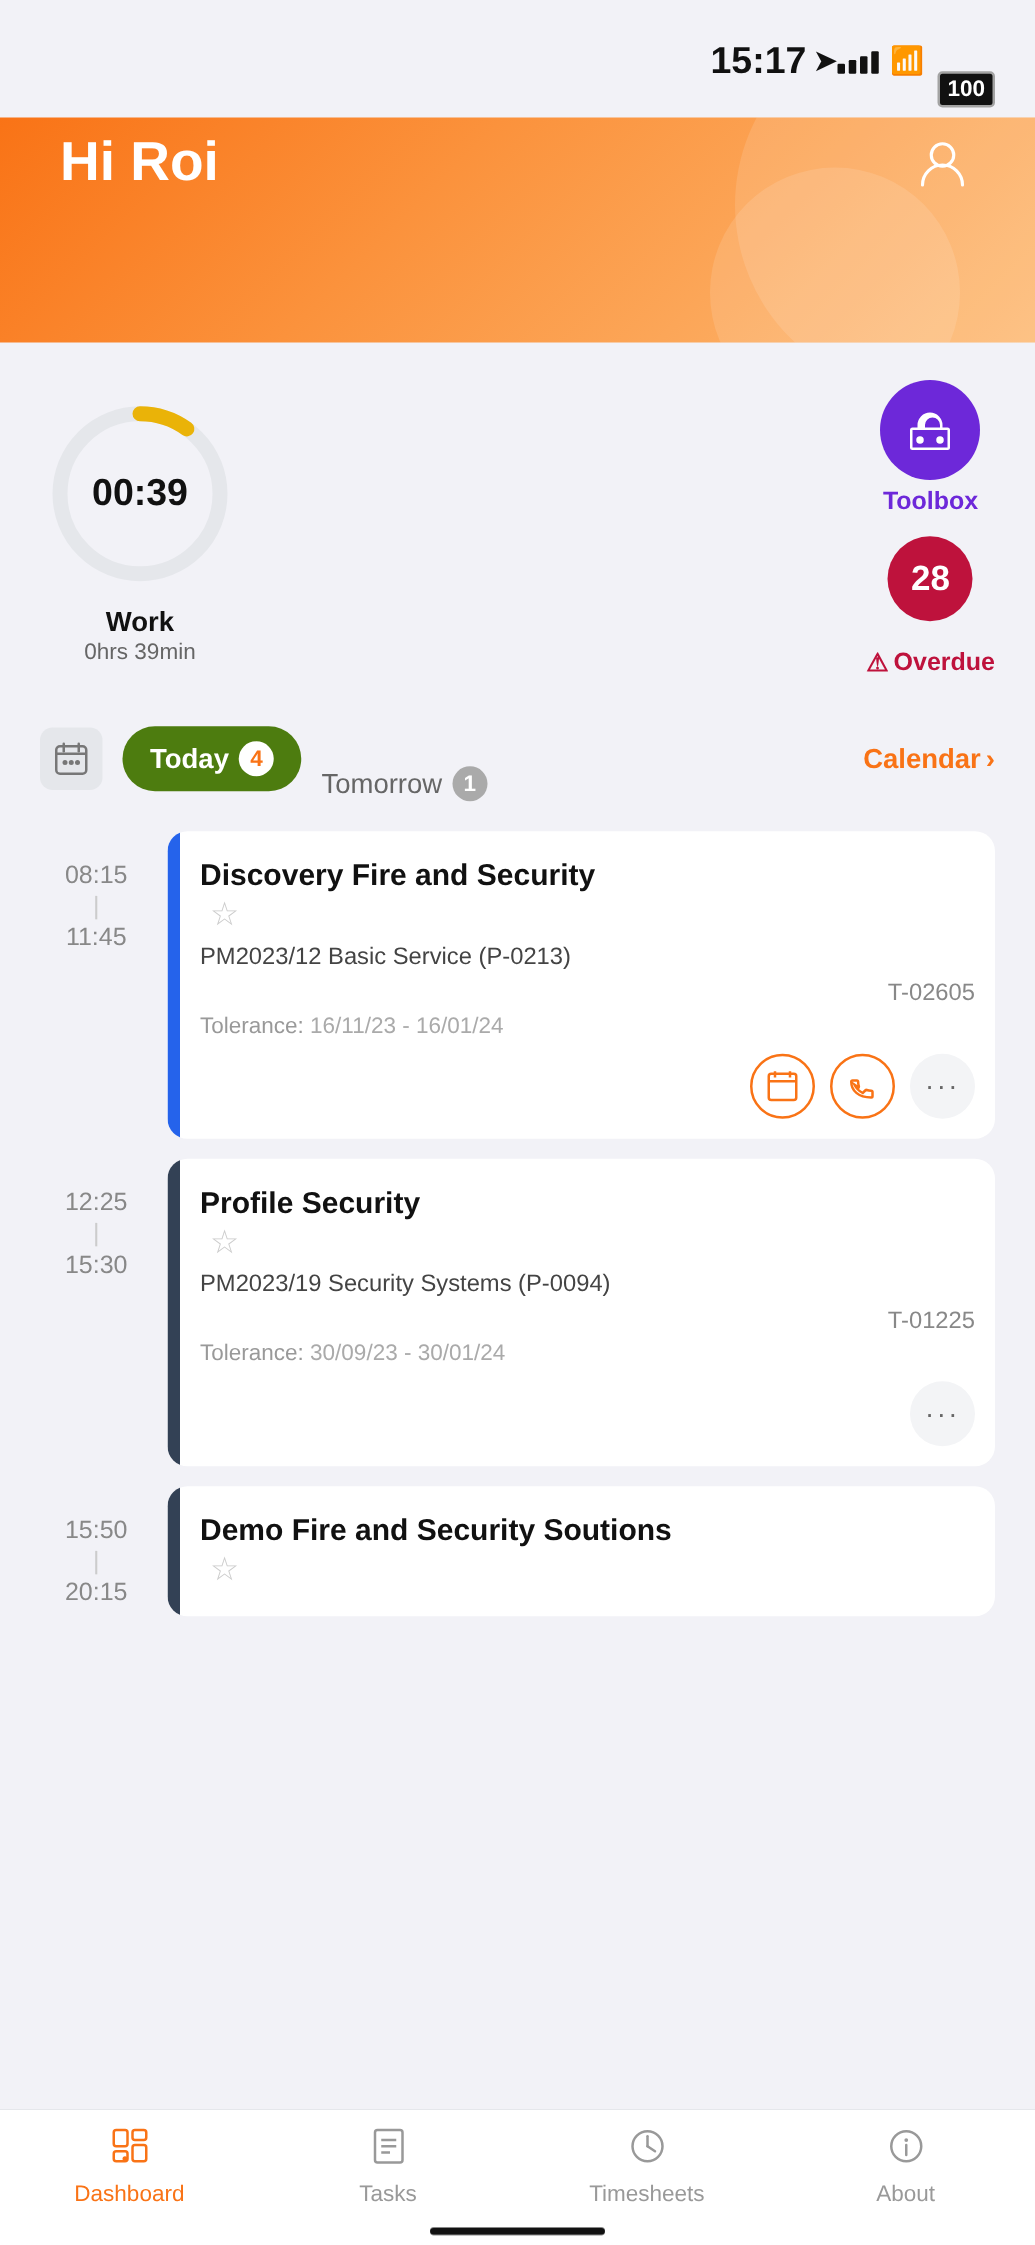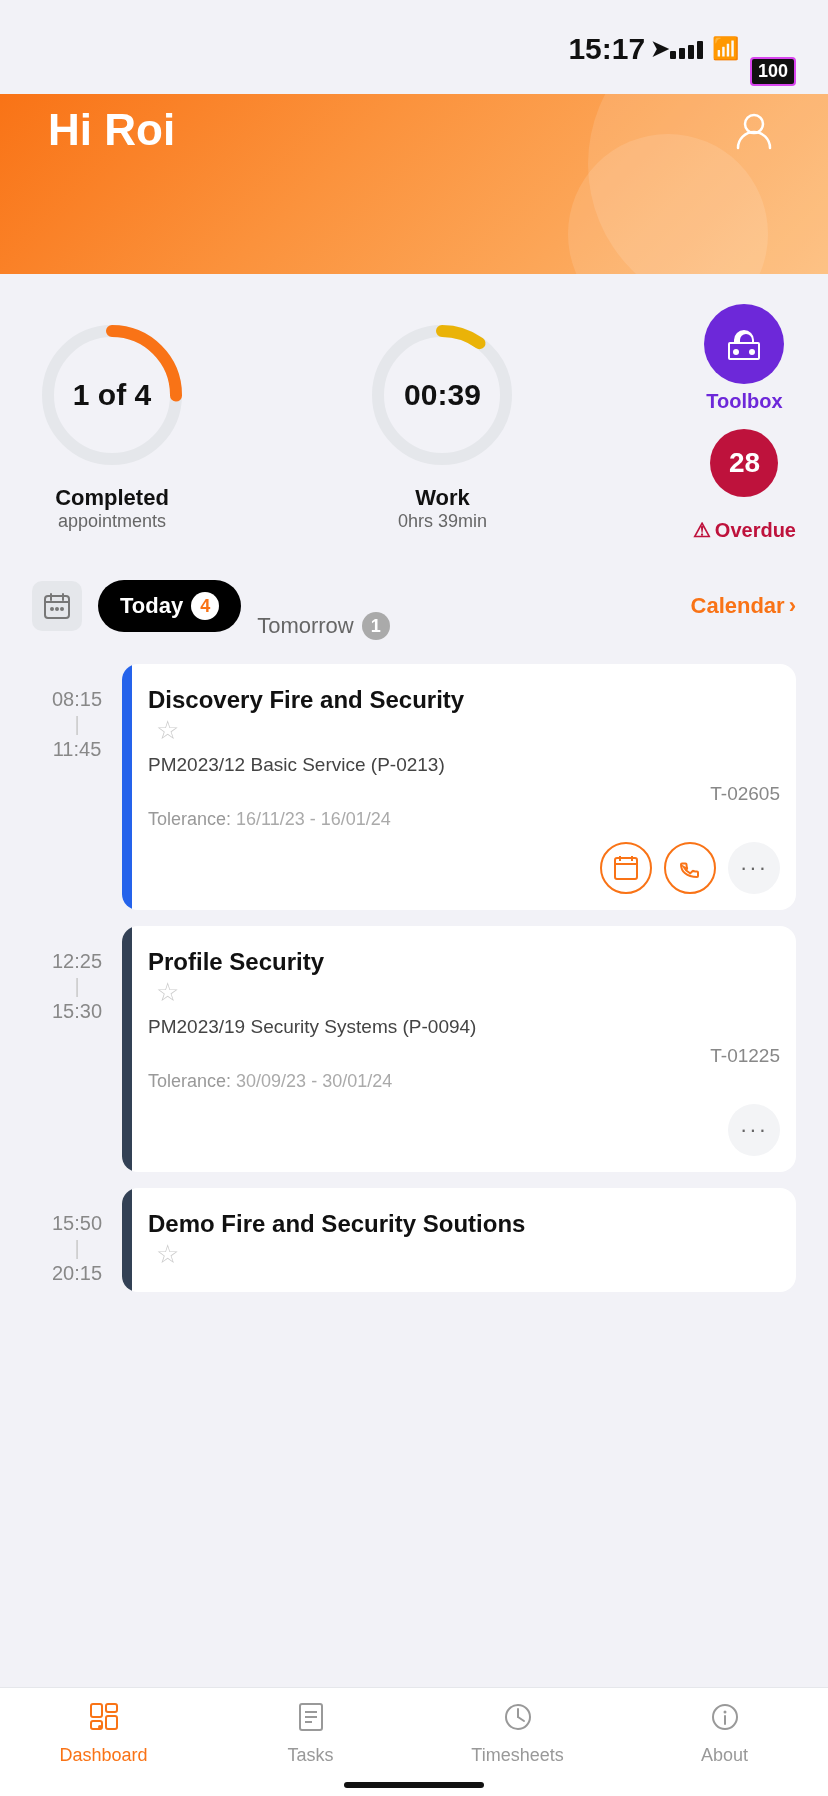--- a/index.html
+++ b/index.html
@@ -45,21 +45,21 @@
       gap: 3px;
       height: 20px;
     }
     .signal-bar {
       width: 6px;
       background: #111;
       border-radius: 1px;
     }
     .wifi-icon { font-size: 22px; color: #111; }
     .battery-badge {
-      border: 2px solid #d946ef;
+      border: 2px solid #a3a3a3;
       border-radius: 4px;
       padding: 2px 6px;
       font-size: 18px;
       font-weight: 700;
       color: #111;
       position: relative;
       background: #111;
       color: #fff;
       margin-top: 45px;
     }
@@ -226,21 +226,21 @@
       background: #e5e7eb;
       border-radius: 10px;
       display: flex;
       align-items: center;
       justify-content: center;
       font-size: 24px;
       color: #555;
       flex-shrink: 0;
     }
     .tab-today {
-      background: #000000;
+      background: #4d7c0f;
       color: #fff;
       border-radius: 30px;
       padding: 12px 22px;
       font-size: 22px;
       font-weight: 600;
       display: flex;
       align-items: center;
       gap: 8px;
       cursor: pointer;
     }
@@ -291,21 +291,21 @@
 
     
     .appointment-list {
       display: flex;
       flex-direction: column;
       gap: 16px;
       padding-bottom: 120px;
     }
     .appointment-row {
       display: flex;
-      gap: 0;
+      gap: 12px;
       align-items: stretch;
     }
     .appt-time {
       width: 90px;
       flex-shrink: 0;
       display: flex;
       flex-direction: column;
       align-items: center;
       justify-content: flex-start;
       padding-top: 24px;
@@ -482,33 +482,20 @@
       <svg width="40" height="40" viewBox="0 0 40 40" fill="none" xmlns="http://www.w3.org/2000/svg">
         <circle cx="20" cy="14" r="9" stroke="white" stroke-width="2.5" fill="none"></circle>
         <path d="M4 38c0-8.837 7.163-16 16-16s16 7.163 16 16" stroke="white" stroke-width="2.5" fill="none" stroke-linecap="round"></path>
       </svg>
     </div>
   </div>
 </div>
 
 <div class="stats-section">
 
-  <div class="circle-stat">
-    <div class="circle-container">
-      <svg width="160" height="160" viewBox="0 0 160 160">
-        <circle cx="80" cy="80" r="64" stroke="#e5e7eb" stroke-width="12" fill="none"></circle>
-        <circle cx="80" cy="80" r="64" stroke="#f97316" stroke-width="12" fill="none" stroke-dasharray="402" stroke-dashoffset="301" stroke-linecap="round"></circle>
-      </svg>
-      <div class="circle-value">1 of 4</div>
-    </div>
-    <div class="circle-label">
-      <div class="main-label">Completed</div>
-      <div class="sub-label">appointments</div>
-    </div>
-  </div>
 
   <div class="circle-stat">
     <div class="circle-container">
       <svg width="160" height="160" viewBox="0 0 160 160">
         <circle cx="80" cy="80" r="64" stroke="#e5e7eb" stroke-width="12" fill="none"></circle>
         <circle cx="80" cy="80" r="64" stroke="#eab308" stroke-width="12" fill="none" stroke-dasharray="402" stroke-dashoffset="362" stroke-linecap="round"></circle>
       </svg>
       <div class="circle-value">00:39</div>
     </div>
     <div class="circle-label">

